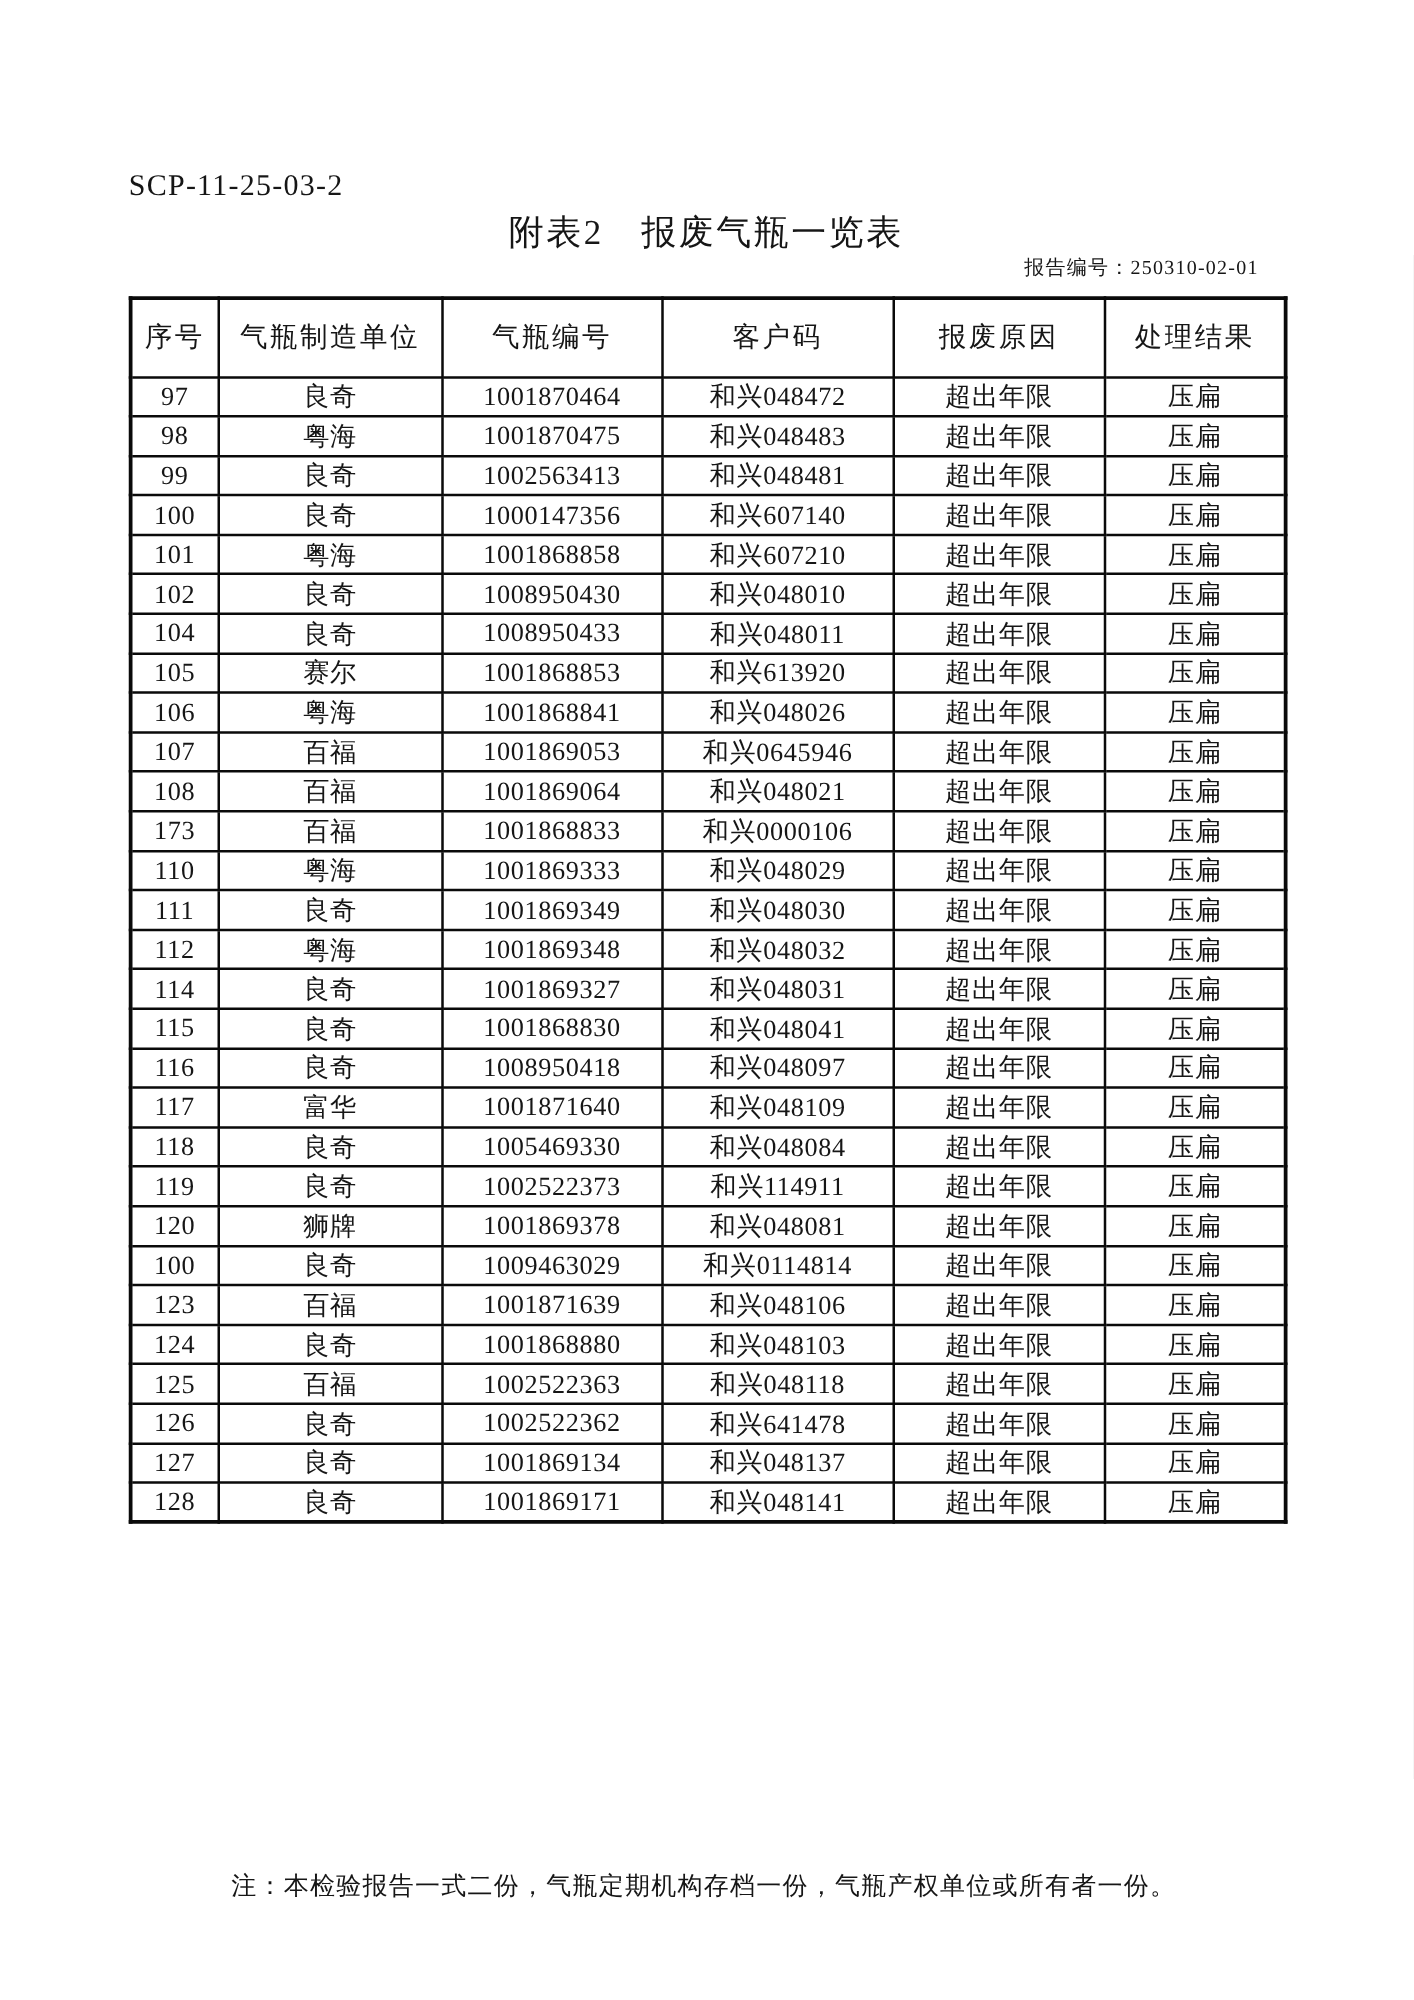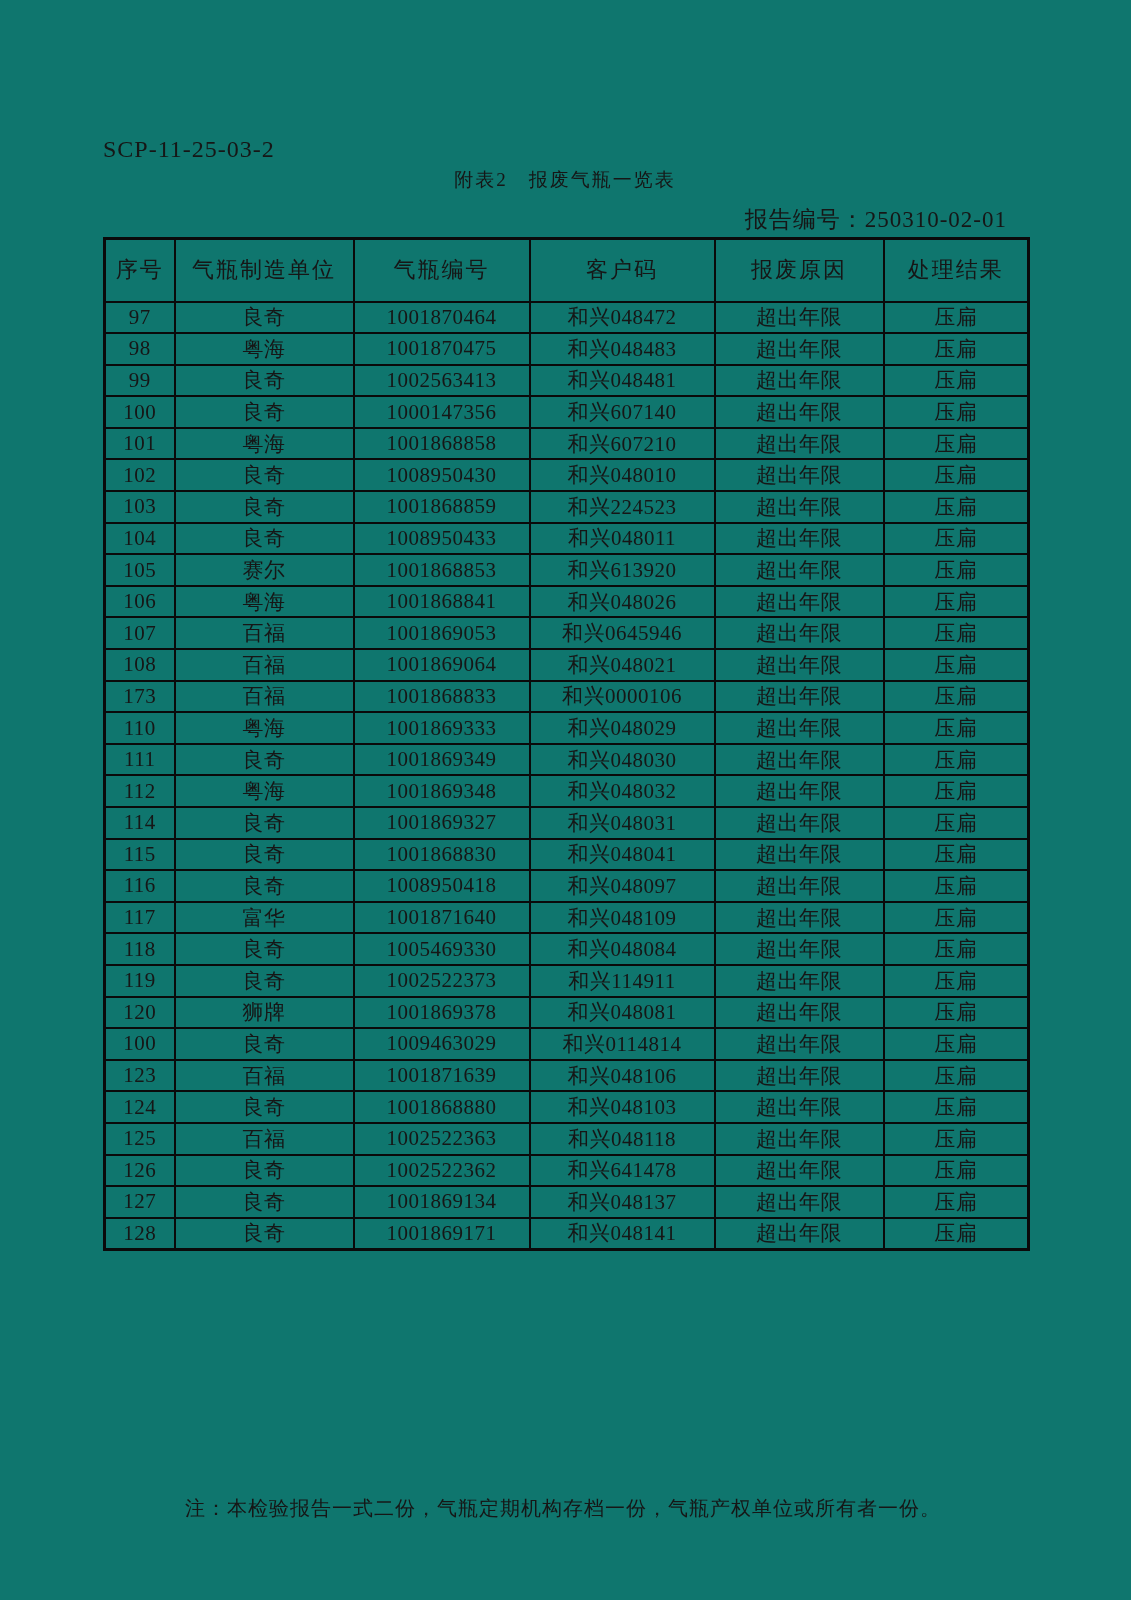--- a/index.html
+++ b/index.html
@@ -5,49 +5,49 @@
   * { margin: 0; padding: 0; box-sizing: border-box; }
   html, body { background: #e8e8e8; }
   body {
     font-family: "Liberation Serif", "DejaVu Serif", serif;
     color: #161616;
   }
   .page {
     position: relative;
     width: 1131px;
     height: 1600px;
-    background: #0f766e;
+    background: #ffffff;
     margin: 0 auto;
     overflow: hidden;
   }
   .doc-code {
     position: absolute;
     left: 103px;
     top: 136px;
     font-size: 24px;
     letter-spacing: 1px;
     white-space: nowrap;
   }
   .doc-title {
     position: absolute;
     left: 103px;
     top: 167px;
     width: 924px;
     text-align: center;
-    font-size: 19px;
+    font-size: 28px;
     letter-spacing: 2px;
     white-space: nowrap;
   }
   .report-no {
     position: absolute;
     left: 103px;
     top: 204px;
     width: 904px;
     text-align: right;
-    font-size: 23px;
+    font-size: 16px;
     letter-spacing: 1px;
     white-space: nowrap;
   }
   table.scrap-table {
     position: absolute;
     left: 103px;
     top: 237px;
     width: 924px;
     border-collapse: collapse;
     table-layout: fixed;
@@ -156,28 +156,20 @@
         </tr>
         <tr>
           <td>102</td>
           <td>良奇</td>
           <td>1008950430</td>
           <td>和兴048010</td>
           <td>超出年限</td>
           <td>压扁</td>
         </tr>
         <tr>
-          <td>103</td>
-          <td>良奇</td>
-          <td>1001868859</td>
-          <td>和兴224523</td>
-          <td>超出年限</td>
-          <td>压扁</td>
-        </tr>
-        <tr>
           <td>104</td>
           <td>良奇</td>
           <td>1008950433</td>
           <td>和兴048011</td>
           <td>超出年限</td>
           <td>压扁</td>
         </tr>
         <tr>
           <td>105</td>
           <td>赛尔</td>

